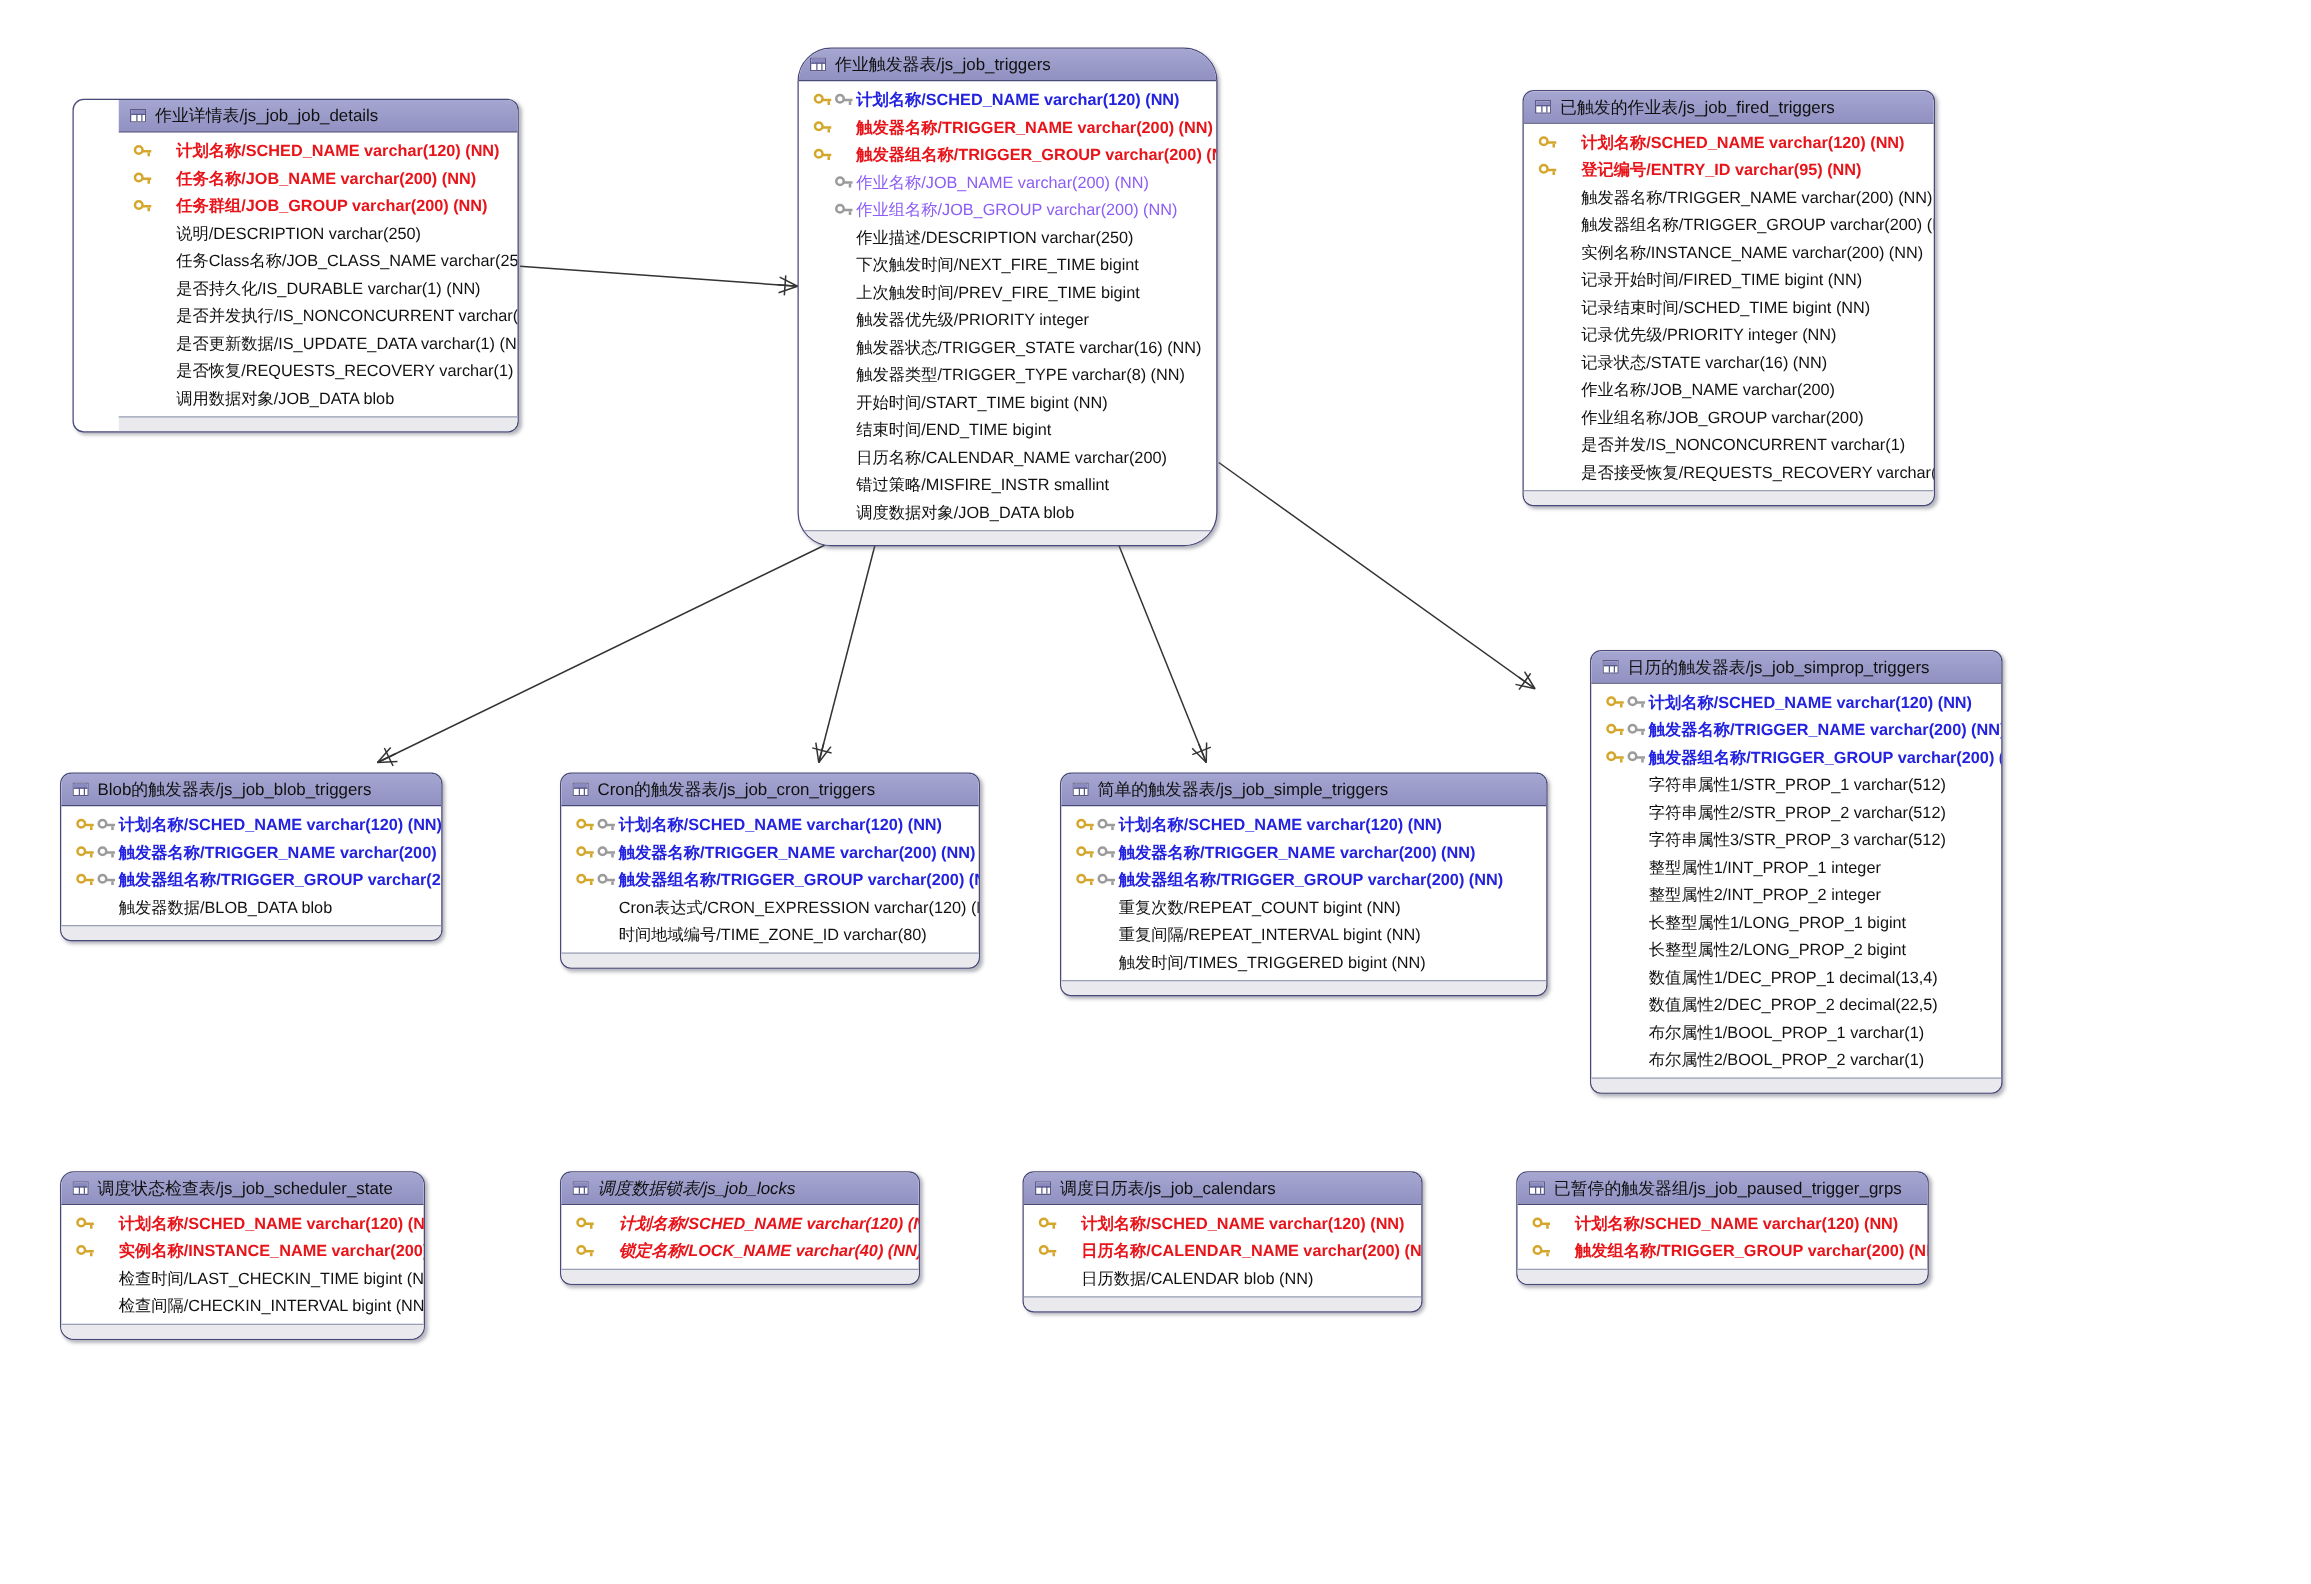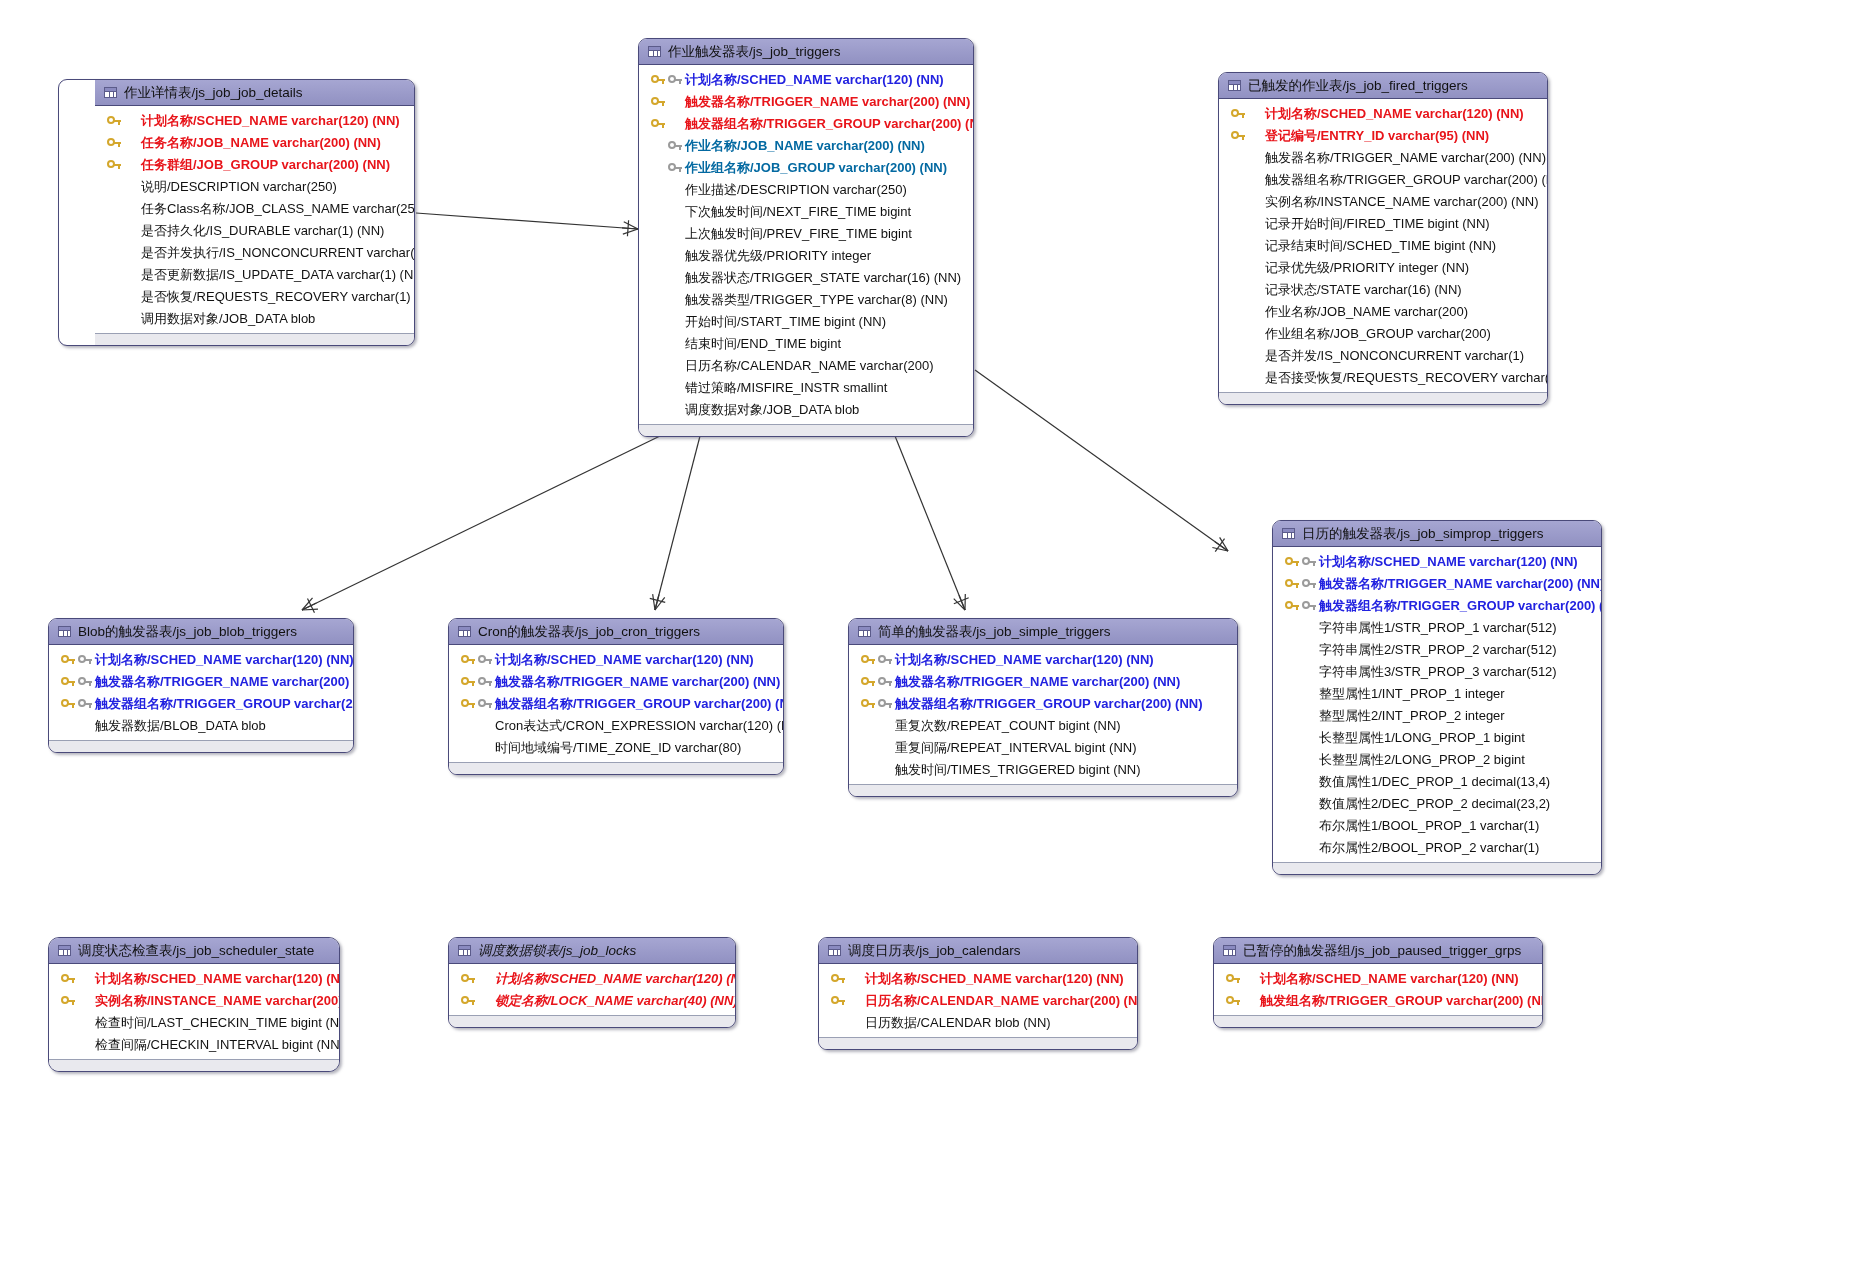--- a/index.html
+++ b/index.html
@@ -59,21 +59,21 @@
     height:22px;
     padding:0 9px 0 10px;
     font-size:13px;
     white-space:nowrap;
     color:#111;
   }
   .keyslot{width:17px;flex:0 0 auto;display:flex;align-items:center;justify-content:center;}
   .attrtext{padding-left:2px;}
   .pk  {color:#e8141a;font-weight:bold;}
   .pkfk{color:#2222e0;font-weight:bold;}
-  .fk  {color:#0369a1;font-weight:bold;}
+  .fk  {color:#8b5cf6;font-weight:normal;}
   .plain{color:#111;font-weight:normal;}
 
   .ent-foot{
     height:11px;
     background:#e9e9ee;
     border-top:1px solid #9aa0b4;
   }
 
   
   .key{width:14px;height:12px;position:relative;display:inline-block;}
@@ -207,21 +207,21 @@
             <span class="attrtext plain">是否恢复/REQUESTS_RECOVERY varchar(1) (NN)</span>
           </div>
           <div class="attr">
             <span class="keyslot"></span>
             <span class="keyslot"></span>
             <span class="attrtext plain">调用数据对象/JOB_DATA blob</span>
           </div>
         </div>
         <div class="ent-foot"></div>
       </div>
-      <div class="entity" style="left: 638px; top: 38px; width: 336px;">
+      <div class="entity" style="left: 638px; top: 38px; width: 336px; border-radius: 27px;">
         <div class="ent-head">
           <span class="tbl-icon"></span>
           <span>作业触发器表/js_job_triggers</span>
         </div>
         <div class="ent-body">
           <div class="attr">
             <span class="keyslot">
               <span class="key">
                 <span class="bow"></span>
                 <span class="shaft"></span>
@@ -518,21 +518,21 @@
             <span class="attrtext plain">长整型属性2/LONG_PROP_2 bigint</span>
           </div>
           <div class="attr">
             <span class="keyslot"></span>
             <span class="keyslot"></span>
             <span class="attrtext plain">数值属性1/DEC_PROP_1 decimal(13,4)</span>
           </div>
           <div class="attr">
             <span class="keyslot"></span>
             <span class="keyslot"></span>
-            <span class="attrtext plain">数值属性2/DEC_PROP_2 decimal(23,2)</span>
+            <span class="attrtext plain">数值属性2/DEC_PROP_2 decimal(22,5)</span>
           </div>
           <div class="attr">
             <span class="keyslot"></span>
             <span class="keyslot"></span>
             <span class="attrtext plain">布尔属性1/BOOL_PROP_1 varchar(1)</span>
           </div>
           <div class="attr">
             <span class="keyslot"></span>
             <span class="keyslot"></span>
             <span class="attrtext plain">布尔属性2/BOOL_PROP_2 varchar(1)</span>

